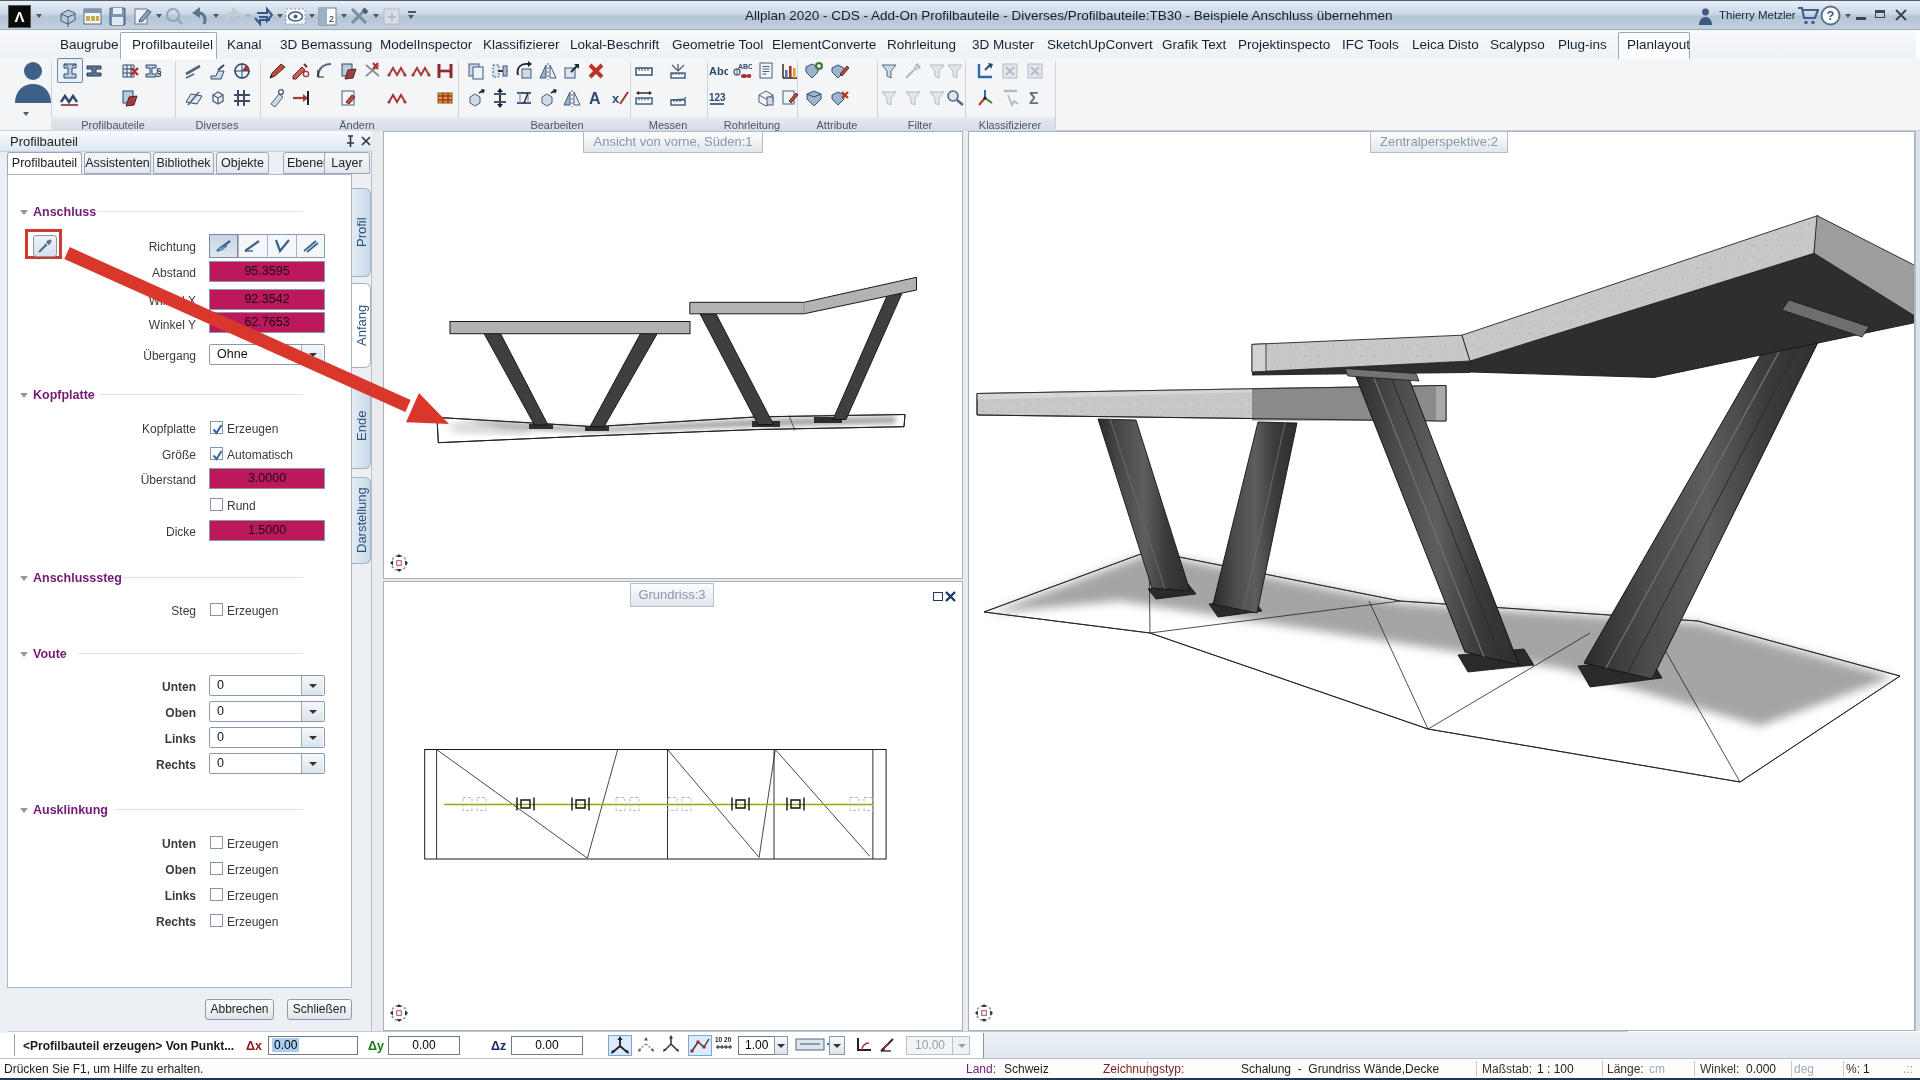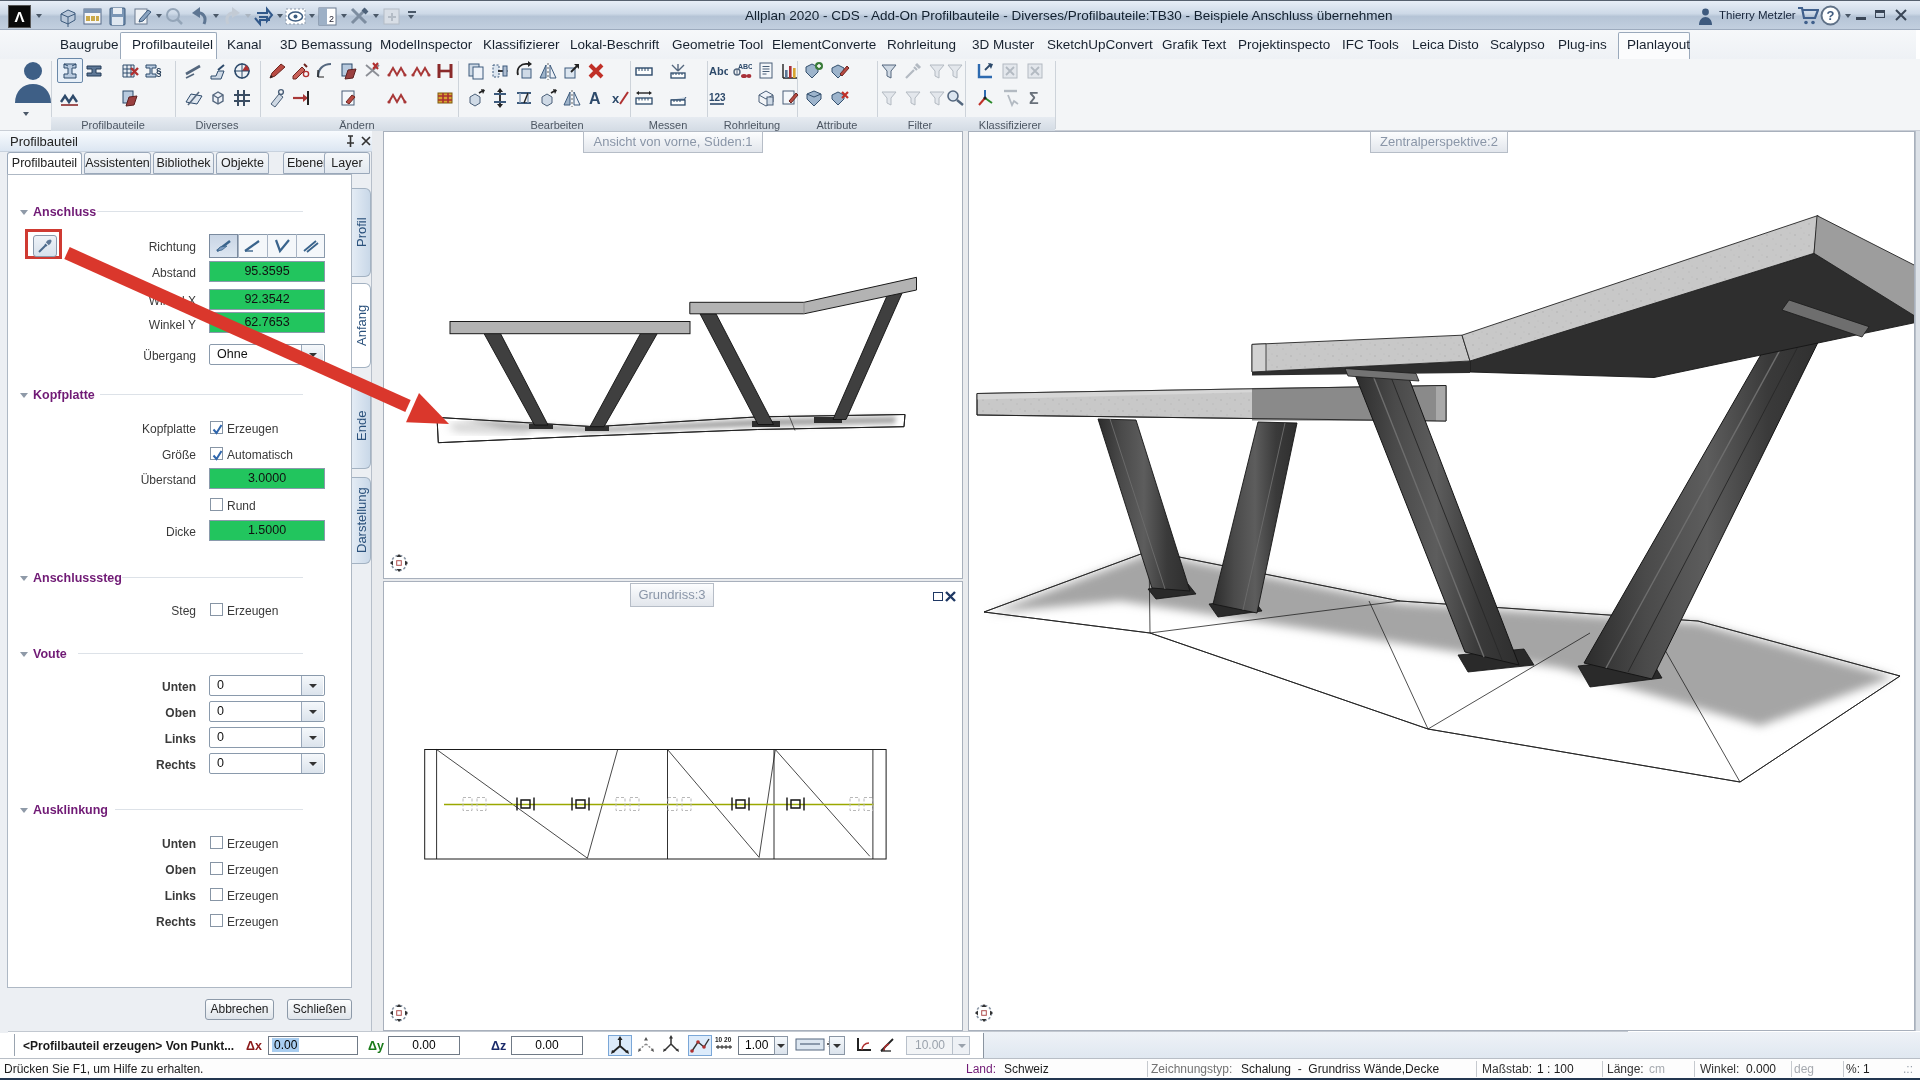--- a/index.html
+++ b/index.html
@@ -29,21 +29,21 @@
 #panel{position:absolute;left:0;top:131px;width:372px;height:902px;background:#eceff3;border-right:1px solid #b7bfca}
 #ptitle{position:absolute;left:0;top:0;width:372px;height:21px;background:linear-gradient(#f8fbfe,#dce6f2);border-bottom:1px solid #c8d2de}
 .ptab{position:absolute;top:21px;height:22px;border:1px solid #9aa8ba;border-radius:3px 3px 0 0;font-size:12.5px;color:#222;text-align:center;line-height:20px;background:linear-gradient(#f6f8fa,#e2e8ef)}
 #pcontent{position:absolute;left:7px;top:43px;width:345px;height:814px;background:#fff;border:1px solid #aeb8c4}
 .vtab{position:absolute;left:352px;width:19px;border:1px solid #a3b2c2;border-left:none;border-radius:0 6px 6px 0;background:linear-gradient(90deg,#e4ecf5,#c9d8e8)}
 .vtab span{position:absolute;left:2px;top:0;width:15px;height:100%;writing-mode:vertical-rl;transform:rotate(180deg);text-align:center;font-size:13px;color:#2a517c}
 .sechdr{position:absolute;left:33px;font-size:12.5px;font-weight:bold;color:#701a75}
 .sectri{position:absolute;left:20px;width:0;height:0;border-left:4px solid transparent;border-right:4px solid transparent;border-top:5px solid #8f9aa8}
 .secline{position:absolute;height:1px;background:#dde2e8}
 .plabel{position:absolute;font-size:12px;color:#3a3a3a;text-align:right;width:90px}
-.pinput{position:absolute;left:209px;width:116px;height:21px;border:1px solid #8a9aac;background:#22c55e;font-size:12.5px;color:#111;text-align:center;line-height:19px}
+.pinput{position:absolute;left:209px;width:116px;height:21px;border:1px solid #8a9aac;background:#be185d;font-size:12.5px;color:#111;text-align:center;line-height:19px}
 .pcheck{position:absolute;width:13px;height:13px;border:1px solid #8795a5;background:#fff}
 .pchktxt{position:absolute;left:227px;font-size:12px;color:#3a3a3a}
 .combo{position:absolute;left:209px;width:116px;height:21px;border:1px solid #8a9aac;border-radius:2px;background:#fff;font-size:12.5px;color:#111;line-height:19px;padding-left:7px}
 .combobtn{position:absolute;width:22px;height:19px;right:1px;top:0;background:linear-gradient(#f5f8fb,#dbe3ec);border-left:1px solid #9aa8ba;border-radius:0 2px 2px 0}
 .cbarrow{position:absolute;left:7px;top:8px;width:0;height:0;border-left:4px solid transparent;border-right:4px solid transparent;border-top:4px solid #333}
 .pbtn{position:absolute;height:21px;background:linear-gradient(#fdfefe,#dfe4ea);border:1px solid #8d9aa9;border-radius:3px;font-size:12px;color:#222;text-align:center;line-height:19px}
 
 #coordrow{position:absolute;left:8px;top:1031px;width:1620px;height:27px;background:#fff;border-top:1px solid #c2c8d0}
 #coordrow .rt{position:absolute;left:975px;top:0;width:945px;height:27px;background:linear-gradient(#eef2f7,#dfe7f0)}
 .cinput{position:absolute;top:4px;height:19px;border:1px solid #707a86;background:#fff;font-size:12px;line-height:17px}
@@ -1004,21 +1004,21 @@
         <div class="cbarrow" style="left:5px;top:7px;border-top-color:#9aa2ac"></div>
       </div>
  <div class="abs" style="left:975px;top:1px;width:1px;height:25px;background:#8a94a0"></div>
 </div>
 
 <div id="statusbar">
  <span style="left:4px">Drücken Sie F1, um Hilfe zu erhalten.</span>
  <span style="left:966px;color:#701a75">Land:</span>
       <span style="left:1004px">Schweiz</span>
  <div class="sep" style="left:1147px"></div>
- <span style="left:1151px;color:#737373">Zeichnungstyp:</span>
+ <span style="left:1103px;color:#7f1d1d">Zeichnungstyp:</span>
       <span style="left:1241px">Schalung&nbsp;&nbsp;-&nbsp;&nbsp;Grundriss Wände,Decke</span>
  <div class="sep" style="left:1476px"></div>
  <span style="left:1482px;color:#333">Maßstab:</span>
       <span style="left:1537px">1 : 100</span>
  <div class="sep" style="left:1602px"></div>
  <span style="left:1607px;color:#333">Länge:</span>
       <span style="left:1649px;color:#a6aab0">cm</span>
  <div class="sep" style="left:1694px"></div>
  <span style="left:1700px;color:#333">Winkel:</span>
       <span style="left:1746px">0.000</span>

